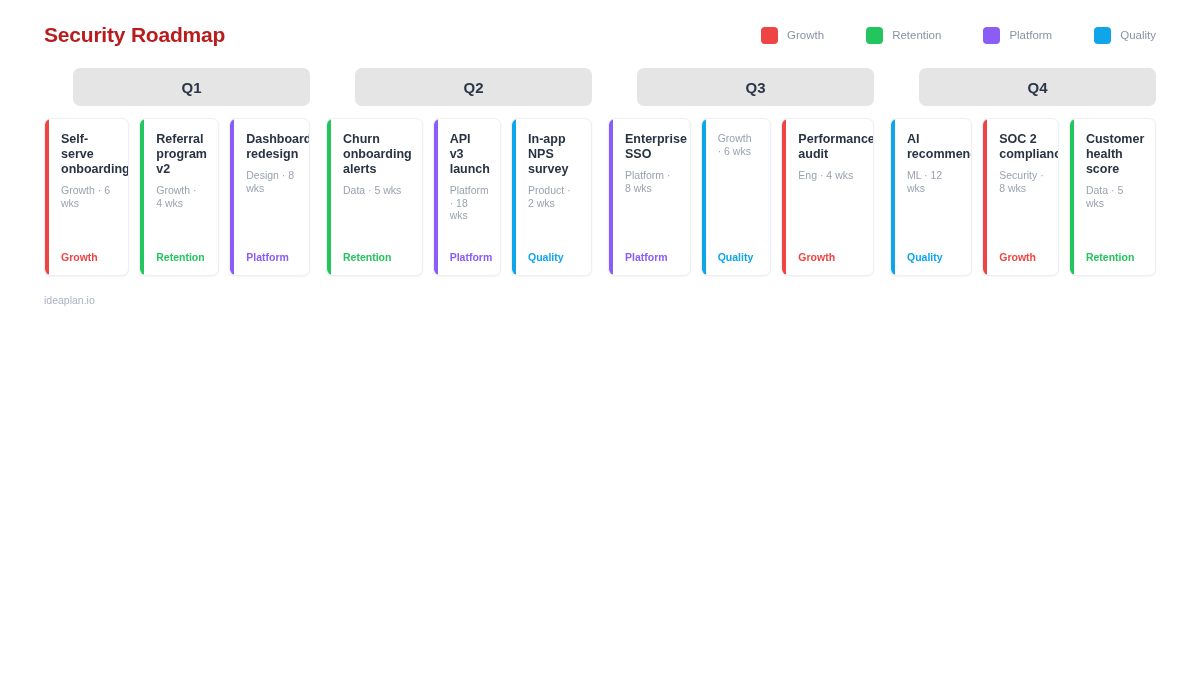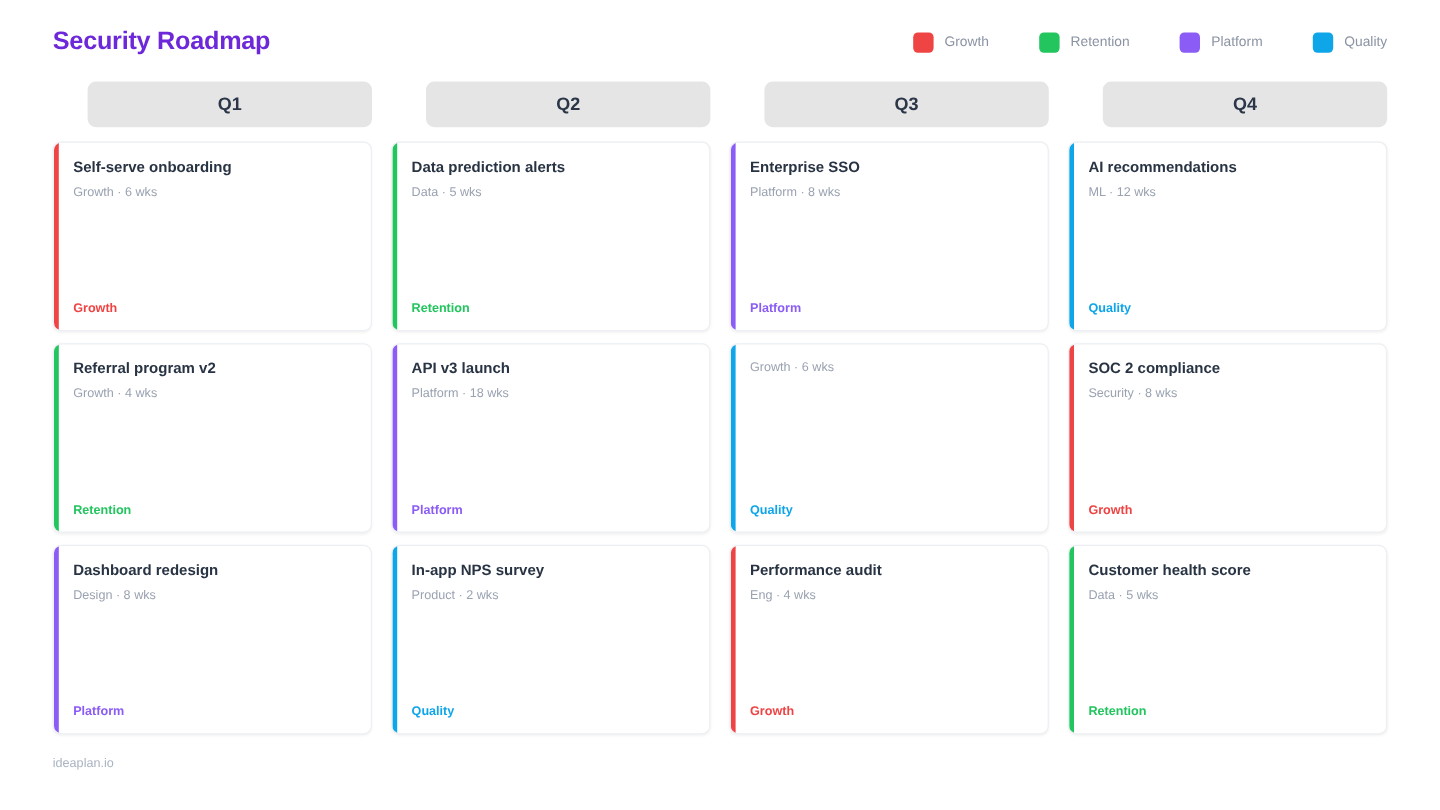--- a/index.html
+++ b/index.html
@@ -24,21 +24,21 @@
   .header {
     display: flex;
     align-items: center;
     justify-content: space-between;
     height: 58px;
     padding-top: 12px;
   }
   .page-title {
     font-size: 21px;
     font-weight: bold;
-    color: #6d28d9;
+    color: #b91c1c;
     letter-spacing: -0.2px;
     margin: 0;
   }
   .legend {
     display: flex;
     align-items: center;
     gap: 0px;
   }
   .legend-item {
     display: flex;
@@ -75,21 +75,21 @@
     align-items: center;
     justify-content: center;
     font-size: 15px;
     font-weight: bold;
     color: #2b3648;
     margin-left: 29px;
   }
   .cards {
     margin-top: 12px;
     display: flex;
-    flex-direction: column;
+    flex-direction: row;
     gap: 10px;
   }
   .card {
     position: relative;
     height: 158px;
     background: #ffffff;
     border: 1px solid #eceff3;
     border-radius: 7px;
     box-shadow: 0 1px 2px rgba(16,24,40,0.05);
     padding: 13px 14px 12px 16px;
@@ -181,21 +181,21 @@
             <div class="card-meta">Design · 8 wks</div>
             <div class="card-tag" style="color: rgb(139, 92, 246);">Platform</div>
           </div>
         </div>
       </div>
       <div class="column">
         <div class="column-header">Q2</div>
         <div class="cards">
           <div class="card">
             <div class="card-accent" style="background: rgb(34, 197, 94);"></div>
-            <div class="card-title">Data prediction alerts</div>
+            <div class="card-title">Churn onboarding alerts</div>
             <div class="card-meta">Data · 5 wks</div>
             <div class="card-tag" style="color: rgb(34, 197, 94);">Retention</div>
           </div>
           <div class="card">
             <div class="card-accent" style="background: rgb(139, 92, 246);"></div>
             <div class="card-title">API v3 launch</div>
             <div class="card-meta">Platform · 18 wks</div>
             <div class="card-tag" style="color: rgb(139, 92, 246);">Platform</div>
           </div>
           <div class="card">

